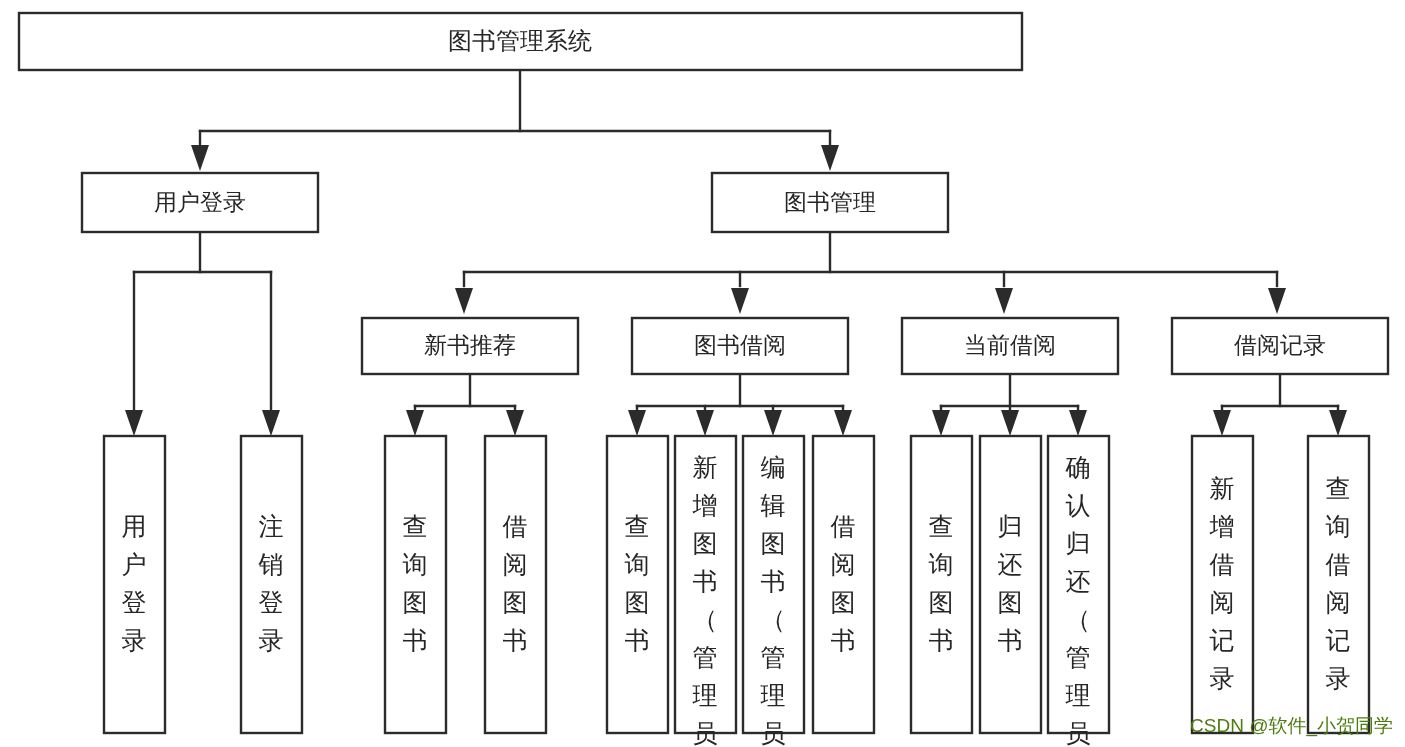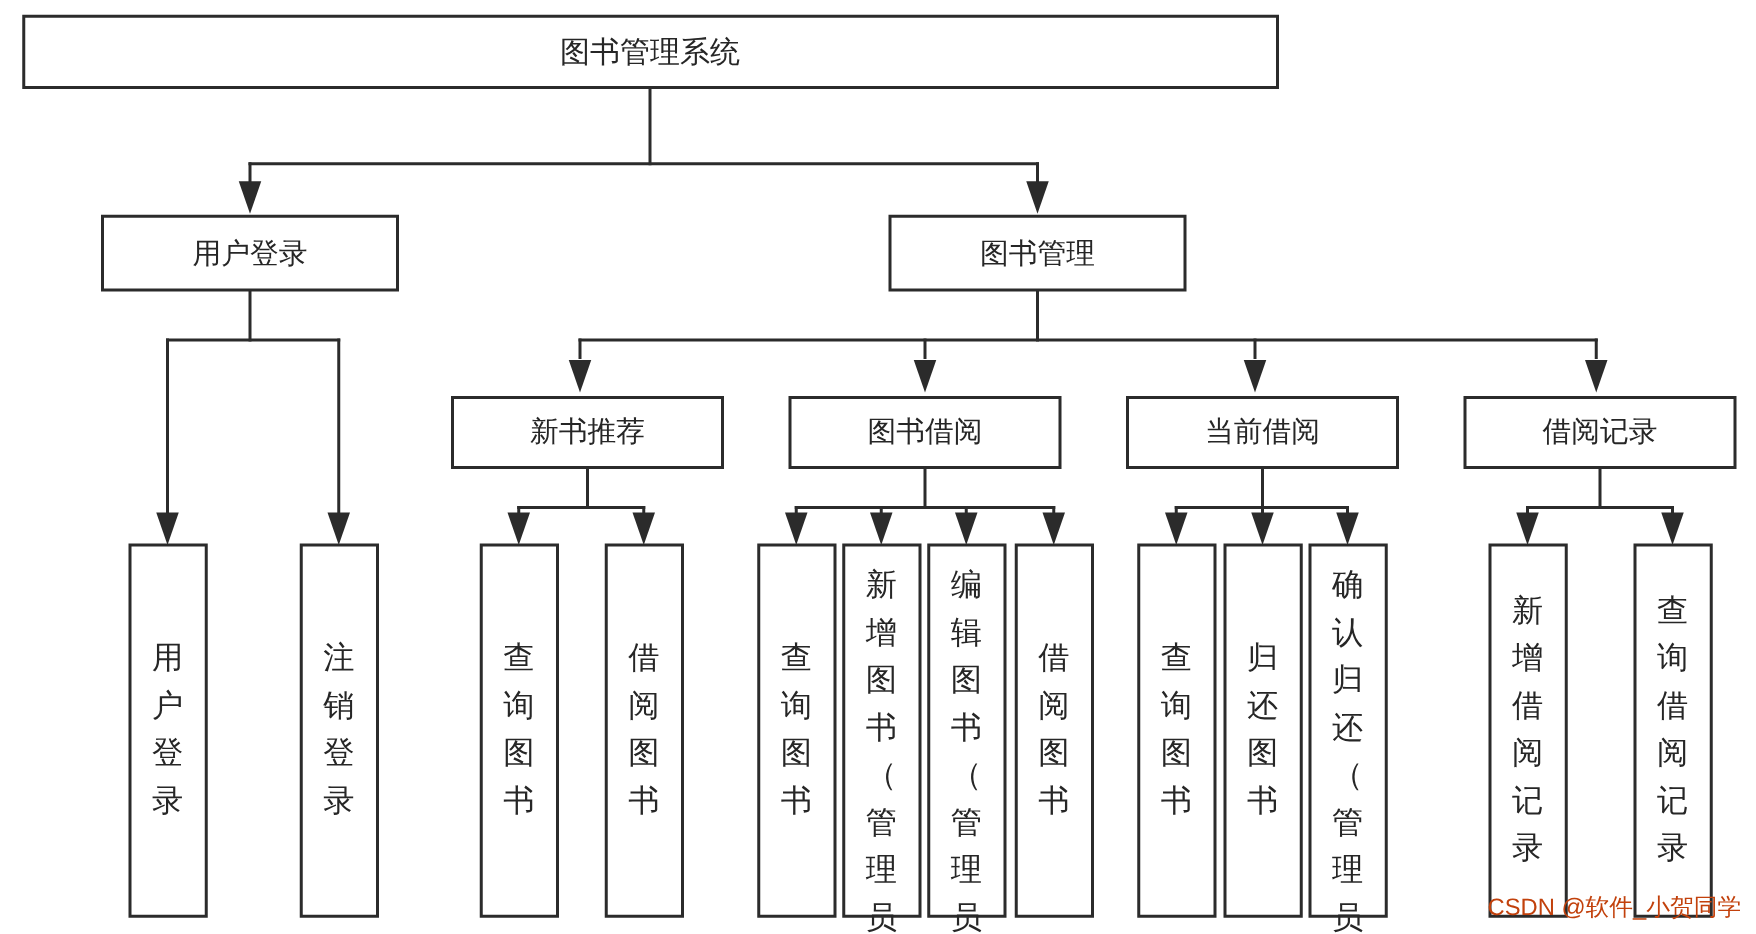--- a/index.html
+++ b/index.html
@@ -54,21 +54,21 @@
   .arrow-head {
     fill: #2b2b2b;
     stroke: none;
   }
   .watermark {
     position: absolute;
     right: 12px;
     bottom: 8px;
     font-family: "Liberation Sans", "DejaVu Sans", sans-serif;
     font-size: 19px;
-    color: #c2410c;
+    color: #4d7c0f;
     white-space: nowrap;
     user-select: none;
     text-align: center;
   }
 </style>
 </head>
 <body>
 
 <div id="page">
 

